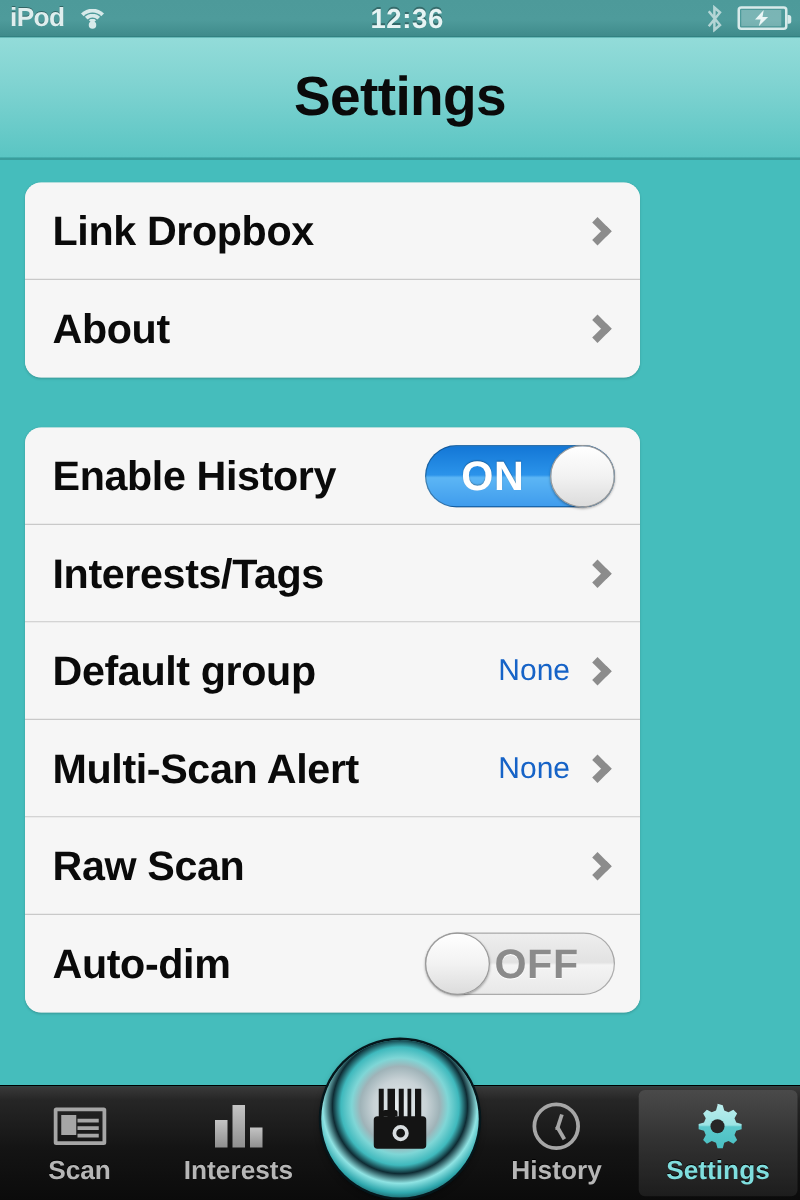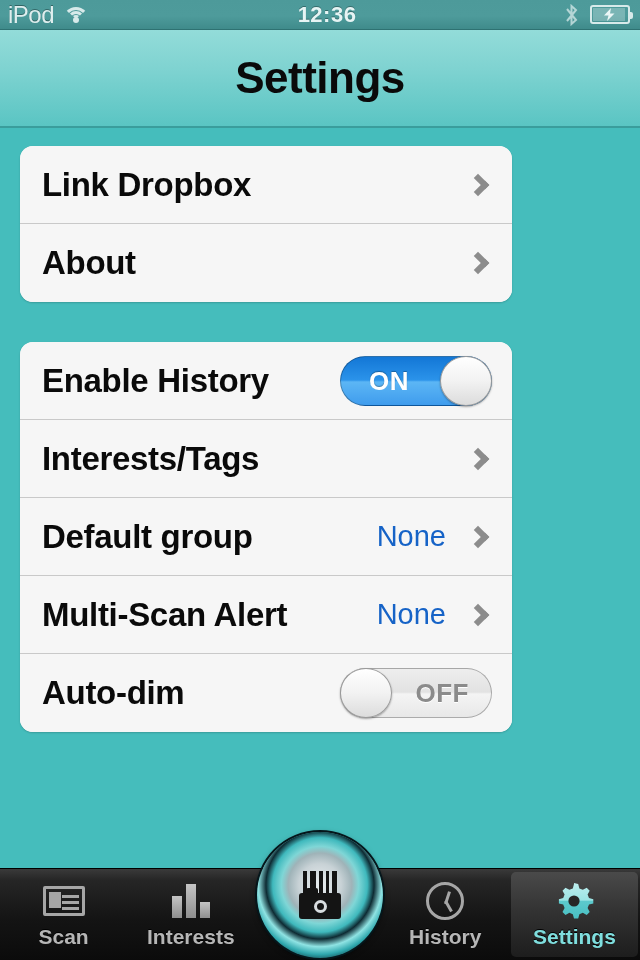--- a/index.html
+++ b/index.html
@@ -12,21 +12,21 @@
 
   
   .statusbar{
     position:absolute; top:0; left:0; width:640px; height:30px;
     background:linear-gradient(to bottom,#4d9a9a 0%,#4e9b9b 55%,#3f8b8b 100%);
     display:flex; align-items:center; padding:0 8px;
     border-bottom:1px solid #2e7272;
   }
   .sb-left{display:flex;align-items:center;gap:9px;flex:0 0 auto;}
   .sb-carrier{
-    color:#dfeeee; font-size:24px; font-weight:normal;
+    color:#dfeeee; font-size:21px; font-weight:bold;
     text-shadow:0 -1px 0 rgba(0,0,0,.35); letter-spacing:-0.5px;
   }
   .wifi{position:relative;width:26px;height:19px;}
   .wifi i{
     position:absolute;left:50%;border:3px solid #d7eaea;
     border-bottom-color:transparent;border-left-color:transparent;border-right-color:transparent;
     border-radius:50%;transform:translateX(-50%);
   }
   .wifi i:nth-child(1){width:26px;height:26px;top:2px;}
   .wifi i:nth-child(2){width:17px;height:17px;top:6px;}
@@ -70,44 +70,44 @@
   .card.second{margin-top:40px;}
   .row{
     height:78px;display:flex;align-items:center;padding:0 20px 0 22px;
     border-bottom:1px solid #c9c9c9;background:#f6f6f6;
   }
   .row:last-child{border-bottom:none;justify-content:center;}
   .row-label{
     font-size:33px;font-weight:bold;color:#0a0a0a;flex:1 1 auto;letter-spacing:-0.3px;
   }
   .row-value{
-    font-size:29px;color:#1663c7;margin-right:24px;white-space:nowrap;
+    font-size:24px;color:#1663c7;margin-right:14px;white-space:nowrap;
   }
   .chev{
     width:16px;height:16px;border-right:6px solid #8c8c8c;border-top:6px solid #8c8c8c;
     transform:rotate(45deg);flex:0 0 auto;margin-right:6px;
   }
 
   
   .toggle{
     width:152px;height:50px;border-radius:25px;position:relative;flex:0 0 auto;
     border:1px solid rgba(0,0,0,.28);
   }
   .toggle.on{
     background:linear-gradient(to bottom,#1377d6 0%,#2b93ea 48%,#5cb6f5 52%,#3f9ced 100%);
   }
   .toggle.off{
     background:linear-gradient(to bottom,#eeeeee 0%,#e2e2e2 48%,#f4f4f4 52%,#e8e8e8 100%);
   }
   .toggle .txt{
     position:absolute;top:50%;transform:translateY(-50%);
-    font-size:26px;font-weight:bold;letter-spacing:0.5px;
+    font-size:33px;font-weight:bold;letter-spacing:0.5px;
   }
   .toggle.on .txt{left:28px;color:#ffffff;text-shadow:0 -1px 1px rgba(0,0,0,.3);}
-  .toggle.off .txt{right:22px;color:#8b8b8b;text-shadow:0 1px 0 #fff;}
+  .toggle.off .txt{right:28px;color:#8b8b8b;text-shadow:0 1px 0 #fff;}
   .knob{
     position:absolute;top:-1px;width:52px;height:50px;border-radius:50%;
     background:linear-gradient(to bottom,#ffffff 0%,#f2f2f2 50%,#dcdcdc 100%);
     border:1px solid #9a9a9a;box-shadow:0 1px 2px rgba(0,0,0,.35);
   }
   .toggle.on .knob{right:-1px;}
   .toggle.off .knob{left:-1px;}
 
   
   .tabbar{
@@ -251,20 +251,24 @@
       <span class="chev"></span>
     </div>
 
 
     <div class="row">
       <span class="row-label">Multi-Scan Alert</span>
       <span class="row-value">None</span>
       <span class="chev"></span>
     </div>
 
+    <div class="row">
+      <span class="row-label">Raw Scan</span>
+      <span class="chev"></span>
+    </div>
 
     <div class="row">
       <span class="row-label">Auto-dim</span>
       <span class="toggle off">
         <span class="txt">OFF</span>
         <span class="knob"></span>
       </span>
     </div>
 
   </div>

